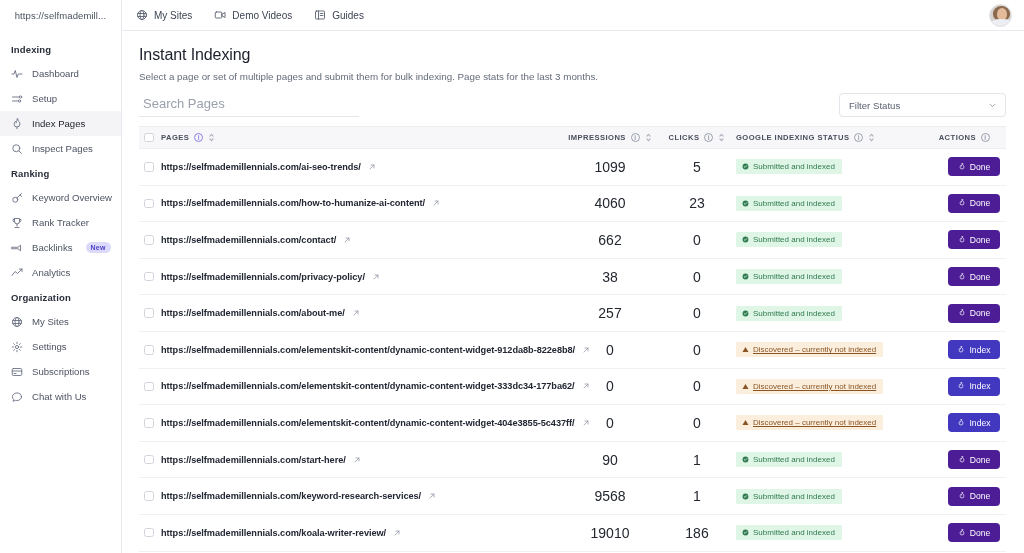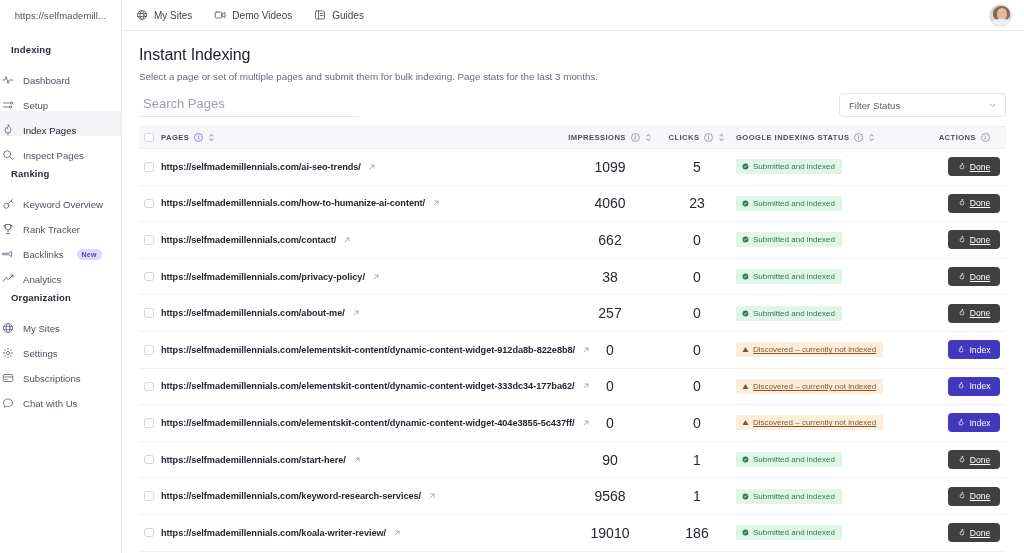--- a/index.html
+++ b/index.html
@@ -25,22 +25,22 @@
     height: 31px; display: flex; align-items: center; justify-content: center;
     font-size: 9.5px; color: #4b5160; letter-spacing: .1px;
     cursor: pointer;
   }
   .nav-scroll { padding-top: 6px; }
   .nav-group-title {
     font-size: 9.5px; font-weight: bold; color: #2a2e3b;
     padding: 7px 0 6px 11px; letter-spacing: .15px;
   }
   .nav-item {
-    display: flex; align-items: flex-end; gap: 9px;
-    height: 25px; padding-left: 2px;
+    display: flex; align-items: center; gap: 9px;
+    height: 25px; padding-left: 11px;
     font-size: 9.6px; color: #4d5362; cursor: pointer;
     position: relative;
   }
   .nav-item.active { background: #f4f4f7; color: #23262f; }
   .nav-item .ico { width: 12px; height: 12px; flex: 0 0 12px; display: block; color: #6b7183; }
   .nav-item .ico svg { width: 12px; height: 12px; display: block; }
   .nav-label { white-space: nowrap; }
   .badge-new {
     background: #ddd9fb; color: #4b43c4; font-size: 7px; font-weight: bold;
     border-radius: 7px; padding: 2px 5px 2px 5px; margin-left: 4px;
@@ -170,21 +170,21 @@
   .pill .dot svg { width: 7px; height: 7px; display: block; }
 
   .btn {
     display: inline-flex; align-items: center; justify-content: center; gap: 4px;
     width: 52px; height: 19px; border-radius: 4px; border: none;
     font-size: 8.6px; color: #fff; cursor: pointer;
     font-family: "Liberation Sans", sans-serif;
   }
   .btn .fico { width: 8px; height: 8px; display: block; }
   .btn .fico svg { width: 8px; height: 8px; display: block; }
-  .btn.done { background: #404040; text-decoration: underline; }
+  .btn.done { background: #4c1d95; }
   .btn.index { background: #4238c0; }
   .act-cell { display: flex; justify-content: flex-end; padding-right: 6px; }
 </style>
 </head>
 <body>
 
 <div class="app">
 
   <aside class="sidebar">
     <div class="site-switcher">https://selfmademill...</div>

